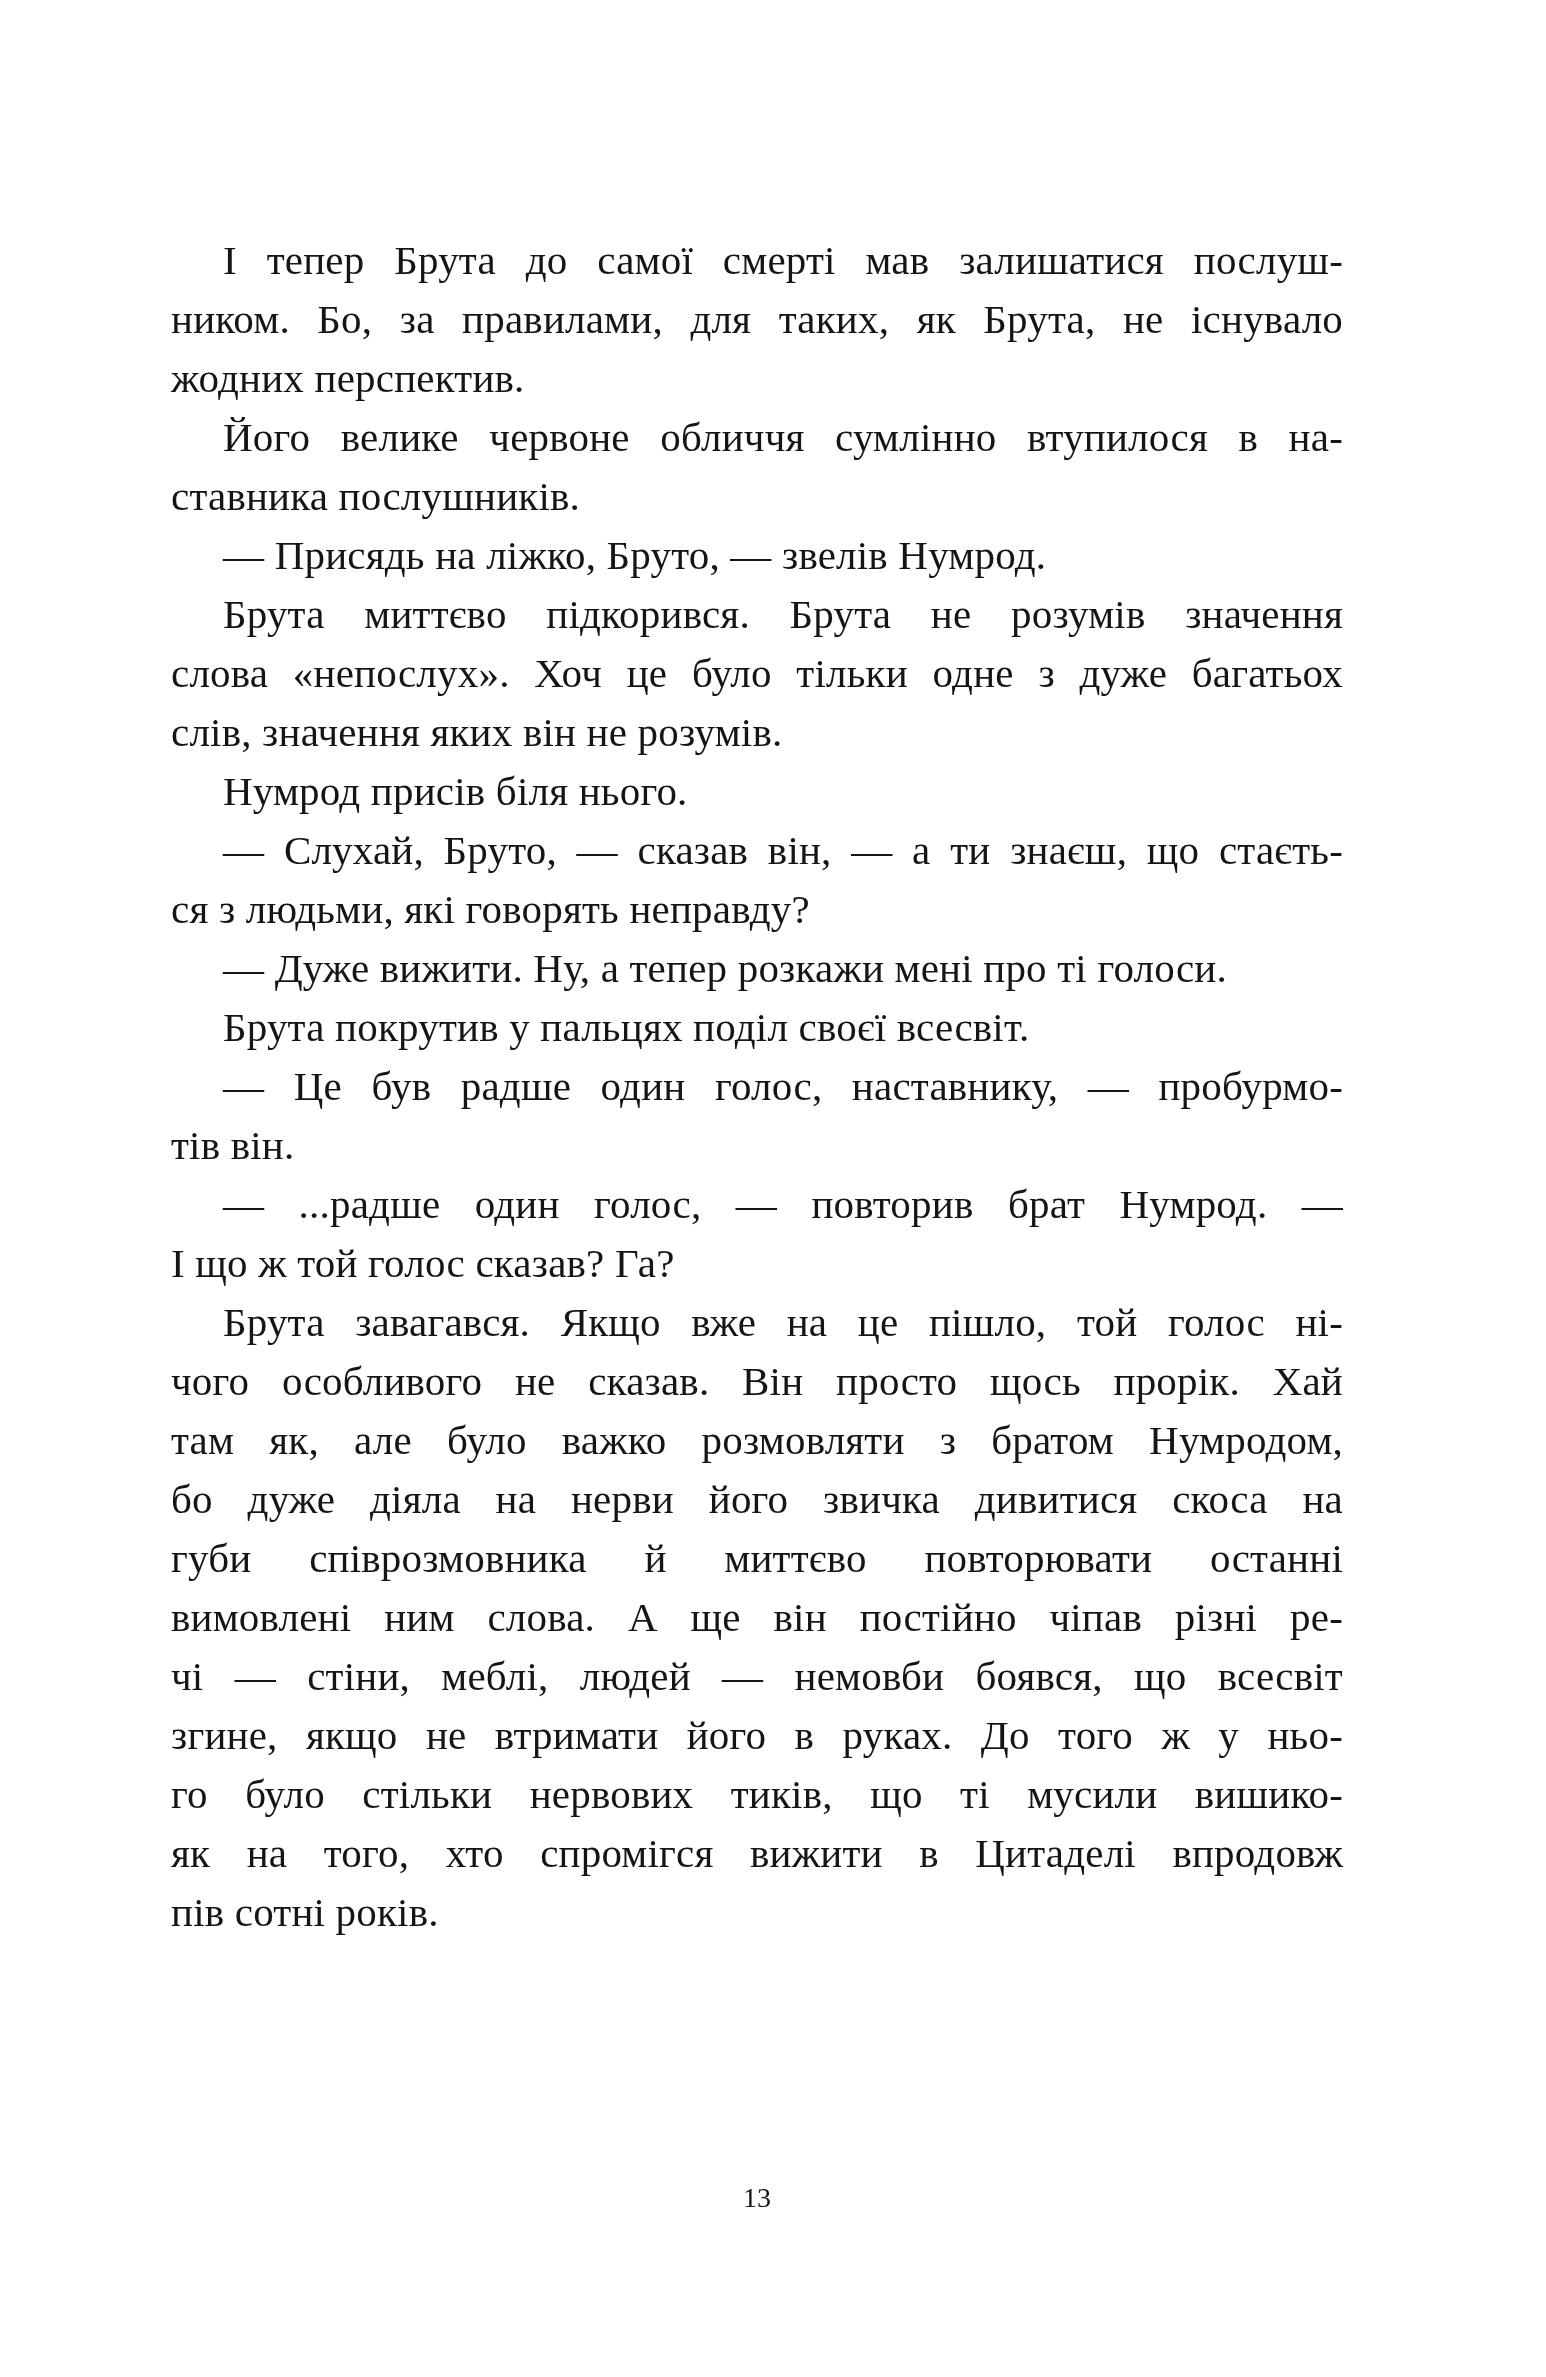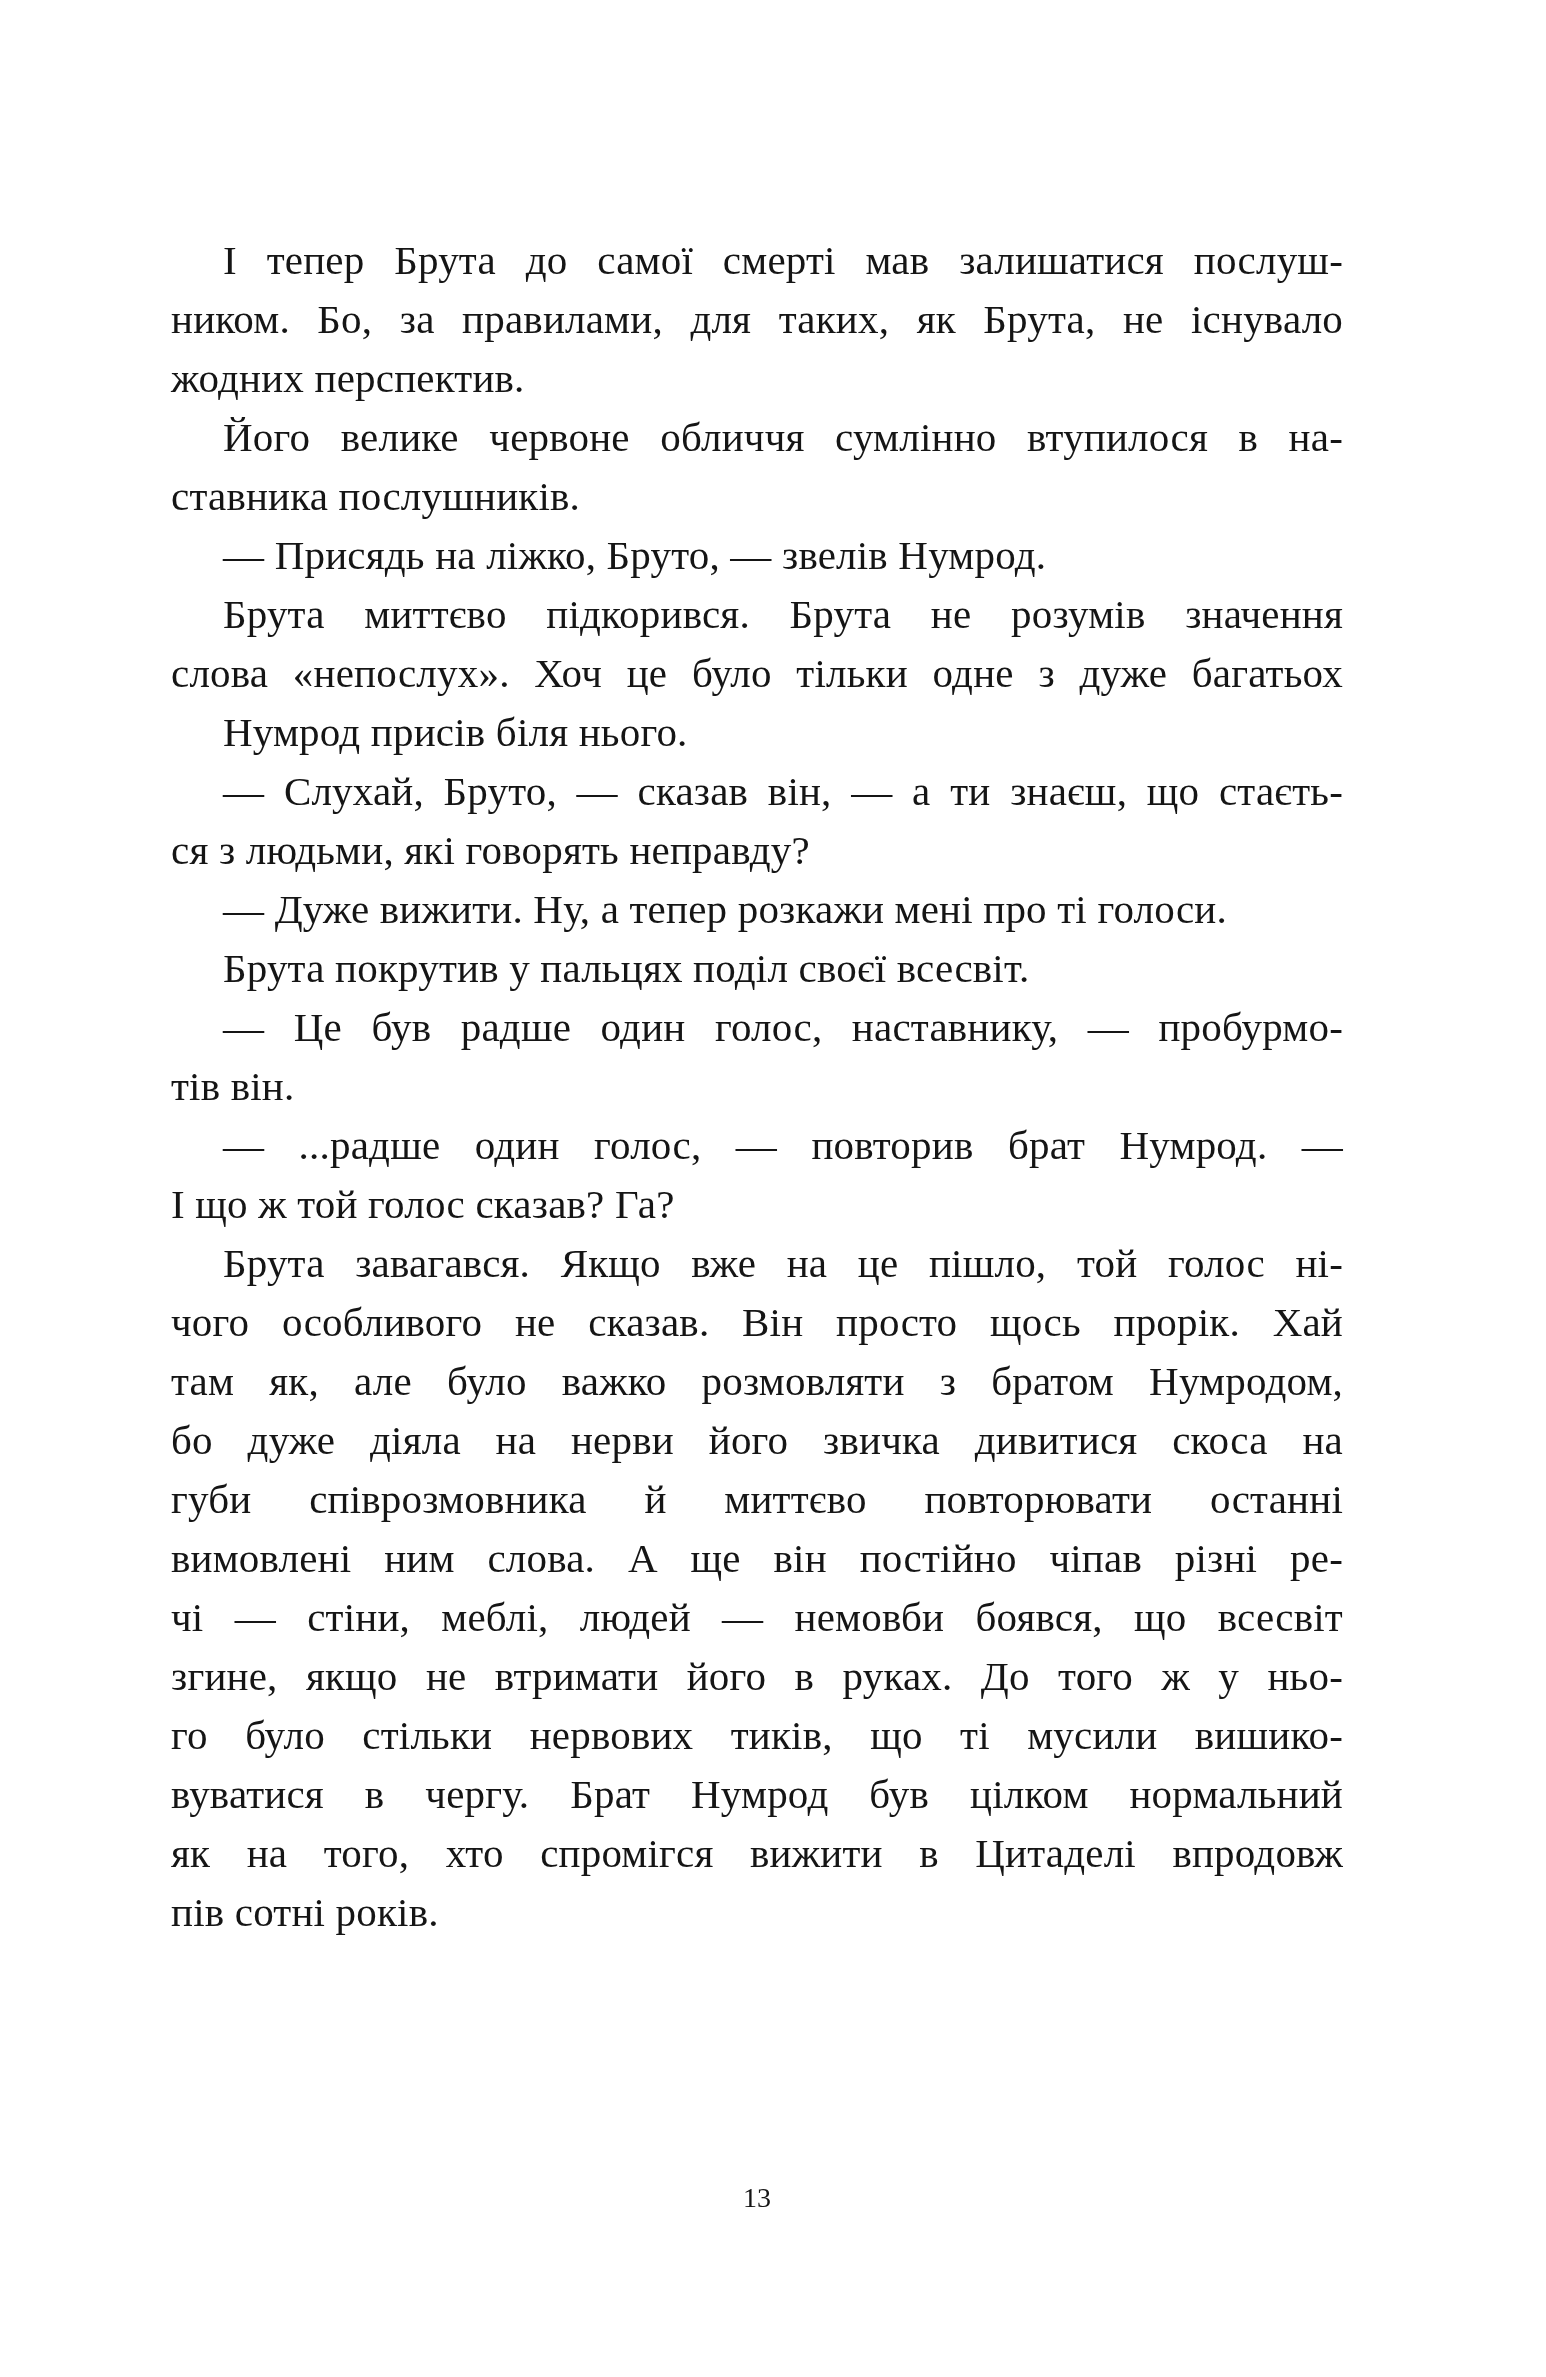--- a/index.html
+++ b/index.html
@@ -55,20 +55,21 @@
       <div class="para">
         <div class="line first just"><span>Його велике червоне обличчя сумлінно втупилося в на-</span></div>
         <div class="line"><span>ставника послушників.</span></div>
       </div>
       <div class="para">
         <div class="line first"><span>— Присядь на ліжко, Бруто, — звелів Нумрод.</span></div>
       </div>
       <div class="para">
         <div class="line first just"><span>Брута миттєво підкорився. Брута не розумів значення</span></div>
         <div class="line just"><span>слова «непослух». Хоч це було тільки одне з дуже багатьох</span></div>
+        <div class="line"><span>слів, значення яких він не розумів.</span></div>
       </div>
       <div class="para">
         <div class="line first"><span>Нумрод присів біля нього.</span></div>
       </div>
       <div class="para">
         <div class="line first just"><span>— Слухай, Бруто, — сказав він, — а ти знаєш, що стаєть-</span></div>
         <div class="line"><span>ся з людьми, які говорять неправду?</span></div>
       </div>
       <div class="para">
         <div class="line first"><span>— Дуже вижити. Ну, а тепер розкажи мені про ті голоси.</span></div>
@@ -87,20 +88,19 @@
       <div class="para">
         <div class="line first just"><span>Брута завагався. Якщо вже на це пішло, той голос ні-</span></div>
         <div class="line just"><span>чого особливого не </span><span class="it">сказав</span><span>. Він просто щось прорік. Хай</span></div>
         <div class="line just"><span>там як, але було важко розмовляти з братом Нумродом,</span></div>
         <div class="line just"><span>бо дуже діяла на нерви його звичка дивитися скоса на</span></div>
         <div class="line just"><span>губи співрозмовника й миттєво повторювати останні</span></div>
         <div class="line just"><span>вимовлені ним слова. А ще він постійно чіпав різні ре-</span></div>
         <div class="line just"><span>чі — стіни, меблі, людей — немовби боявся, що всесвіт</span></div>
         <div class="line just"><span>згине, якщо не втримати його в руках. До того ж у ньо-</span></div>
         <div class="line just"><span>го було стільки нервових тиків, що ті мусили вишико-</span></div>
-        <div class="line just"><span>вуватися в чергу. Брат Нумрод був цілком нормальний</span></div>
         <div class="line just"><span>як на того, хто спромігся вижити в Цитаделі впродовж</span></div>
         <div class="line"><span>пів сотні років.</span></div>
       </div>
     </div>
   <div class="page-number">13</div>
 </div>
 
 
 </body></html>

